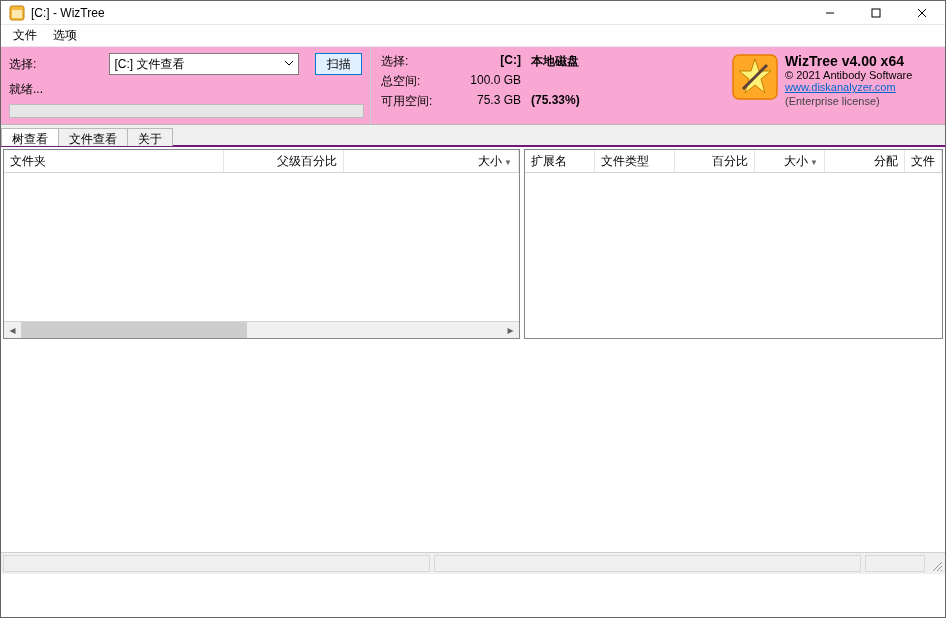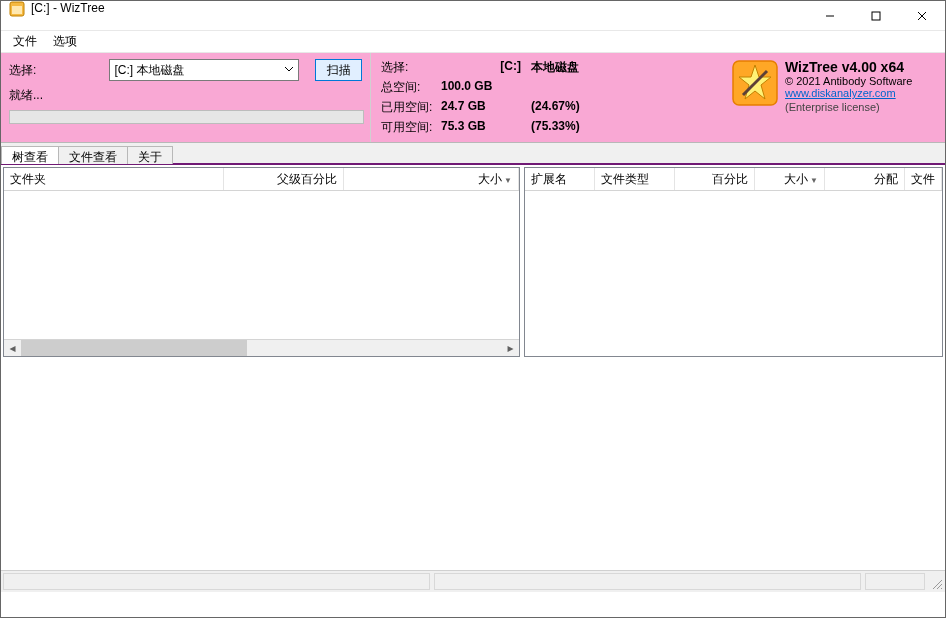--- a/index.html
+++ b/index.html
@@ -1,39 +1,39 @@
 <!DOCTYPE html>
 <html><head>
 <meta charset="utf-8">
 <style>
 * { box-sizing: border-box; margin: 0; padding: 0; font-family: "Microsoft YaHei", "Segoe UI", sans-serif; font-size: 12px; }
 body { background: #fff; width: 946px; height: 618px; overflow: hidden; border: 1px solid #666; }
 
-.titlebar { height: 30px; background: #fff; display: flex; align-items: flex-start; padding: 0 0 0 8px; border-bottom: 1px solid #e8e8e8; }
+.titlebar { height: 24px; background: #fff; display: flex; align-items: center; padding: 0 0 0 8px; border-bottom: 1px solid #e8e8e8; }
 .titlebar .app-icon { width: 16px; height: 16px; margin-right: 6px; }
 .titlebar .title { color: #000; flex: 1; }
 .titlebar .win-btn { width: 46px; height: 30px; display: flex; align-items: center; justify-content: center; cursor: pointer; }
 
 .menubar { height: 22px; background: #fff; display: flex; align-items: center; padding: 0 4px; border-bottom: 1px solid #e8e8e8; }
 .menubar .menu-item { padding: 2px 8px; cursor: pointer; }
 
 .toolbar-area { display: flex; border-bottom: 1px solid #b8b8b8; background: #f9a8d4; }
 .left-panel { width: 370px; padding: 6px 8px; display: flex; flex-direction: column; gap: 6px; border-right: 1px solid #d0d0d0; }
 .row { display: flex; align-items: center; gap: 6px; }
 .label { width: 35px; color: #000; }
 .combo { flex: 0 0 190px; height: 22px; border: 1px solid #7a7a7a; background: #fff; display: flex; align-items: center; padding: 0 4px; position: relative; margin-left: 62px; }
 .combo .chev { position: absolute; right: 4px; top: 3px; }
 .scan-btn { width: 50px; height: 22px; border: 1px solid #0078d7; background: #e1efff; text-align: center; line-height: 20px; cursor: pointer; margin-left: 10px; }
 .progress { height: 14px; border: 1px solid #bcbcbc; background: #e6e6e6; width: 355px; }
 
 .info-panel { flex: 1; padding: 6px 10px; display: flex; }
 .info-left { display: flex; flex-direction: column; gap: 3px; }
 .info-row { display: flex; }
 .info-label { width: 60px; }
-.info-val { width: 80px; font-weight: bold; margin-right: 10px; }
+.info-val { width: 80px; text-align: right; font-weight: normal; margin-right: 10px; }
 .info-pct { width: 70px; font-weight: bold; }
 .info-title-row .info-val { font-weight: normal; }
 .info-title-row .info-drive { font-weight: bold; }
 
 .brand-panel { width: 220px; padding: 6px; display: flex; gap: 6px; }
 .brand-icon { width: 48px; height: 48px; }
 .brand-text .t1 { font-weight: bold; font-size: 14px; }
 .brand-text .t2, .brand-text .t3 { font-size: 11px; color: #000; }
 .brand-text .t3 { text-decoration: underline; color: #0066cc; cursor: pointer; }
 .brand-text .t4 { font-size: 11px; color: #444; margin-top: 2px; text-align: left; }
@@ -95,21 +95,21 @@
 <div class="menubar">
   <div class="menu-item">文件</div>
   <div class="menu-item">选项</div>
 </div>
 
 <div class="toolbar-area">
   <div class="left-panel">
     <div class="row">
       <span class="label">选择:</span>
       <div class="combo">
-        <span>[C:] 本地磁盘</span>
+        <span>[C:] 文件查看</span>
         <span class="chev"><svg width="10" height="10">
               <path d="M1 3 L5 7 L9 3" fill="none" stroke="#000"></path>
             </svg></span>
       </div>
       <div class="scan-btn">扫描</div>
     </div>
     <div class="row">
       <span class="label">就绪...</span>
     </div>
     <div class="progress"></div>
@@ -118,25 +118,20 @@
   <div class="info-panel">
     <div class="info-left">
       <div class="info-row info-title-row">
         <span class="info-label">选择:</span>
         <span class="info-val" style="text-align:right;font-weight:bold;">[C:]</span>
         <span class="info-drive">本地磁盘</span>
       </div>
       <div class="info-row">
         <span class="info-label">总空间:</span>
         <span class="info-val">100.0 GB</span>
-      </div>
-      <div class="info-row">
-        <span class="info-label">已用空间:</span>
-        <span class="info-val">24.7 GB</span>
-        <span class="info-pct">(24.67%)</span>
       </div>
       <div class="info-row">
         <span class="info-label">可用空间:</span>
         <span class="info-val">75.3 GB</span>
         <span class="info-pct">(75.33%)</span>
       </div>
     </div>
   </div>
 
   <div class="brand-panel">

